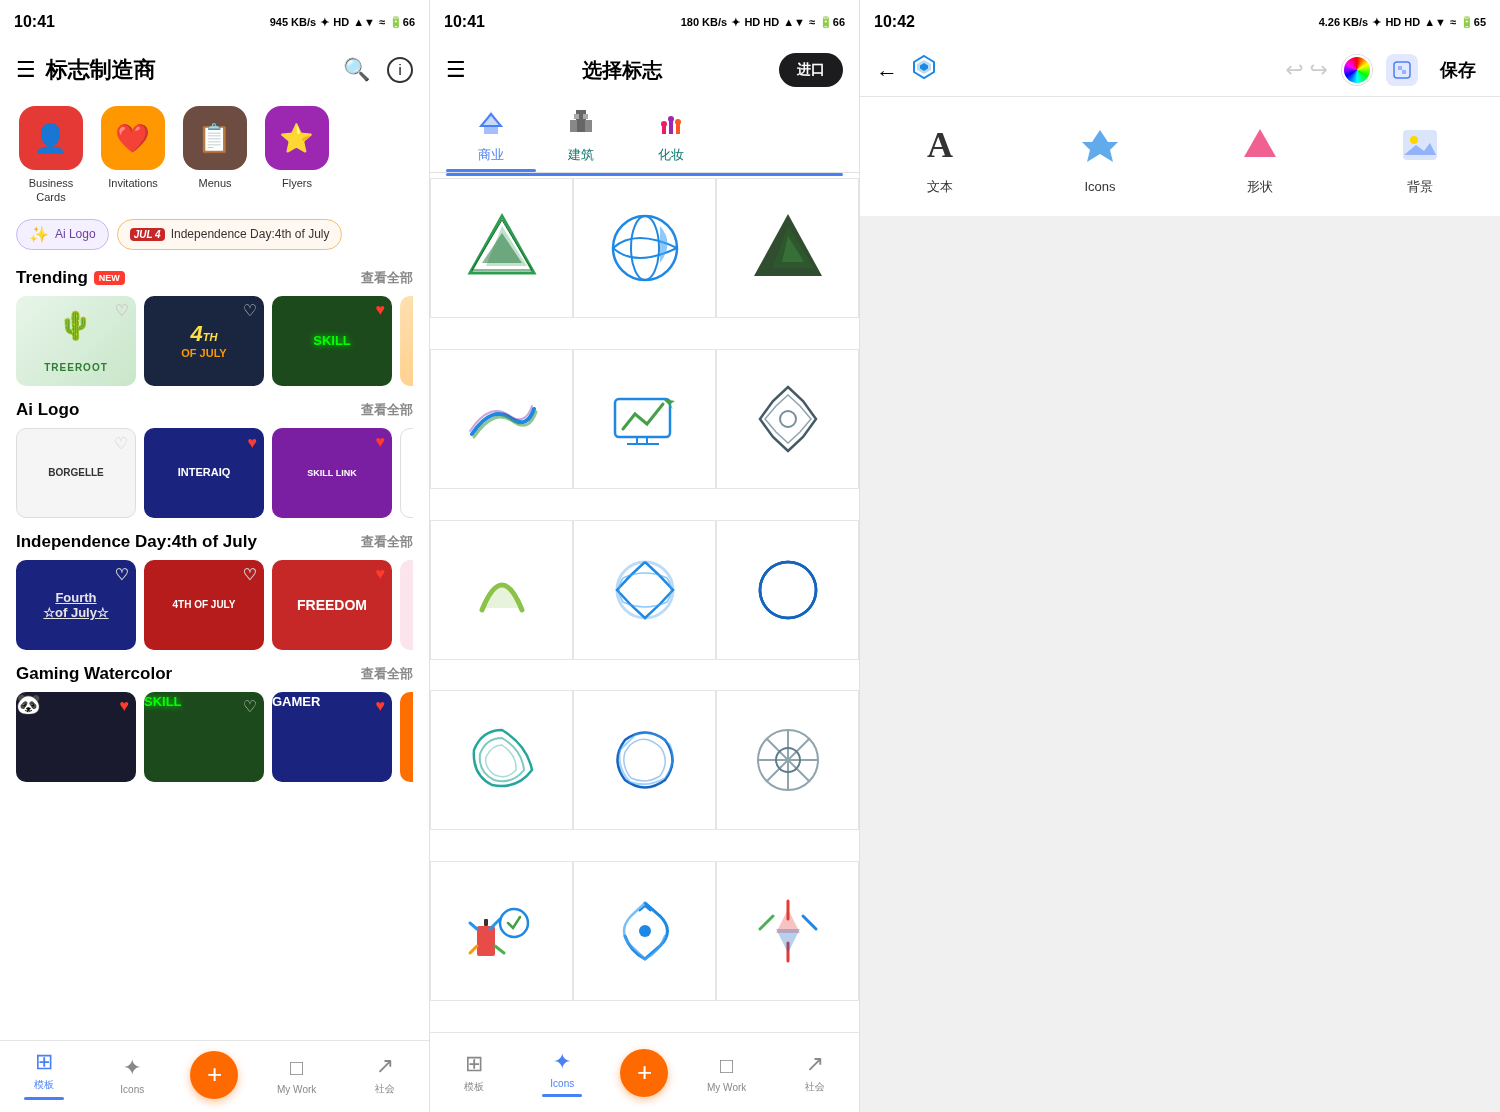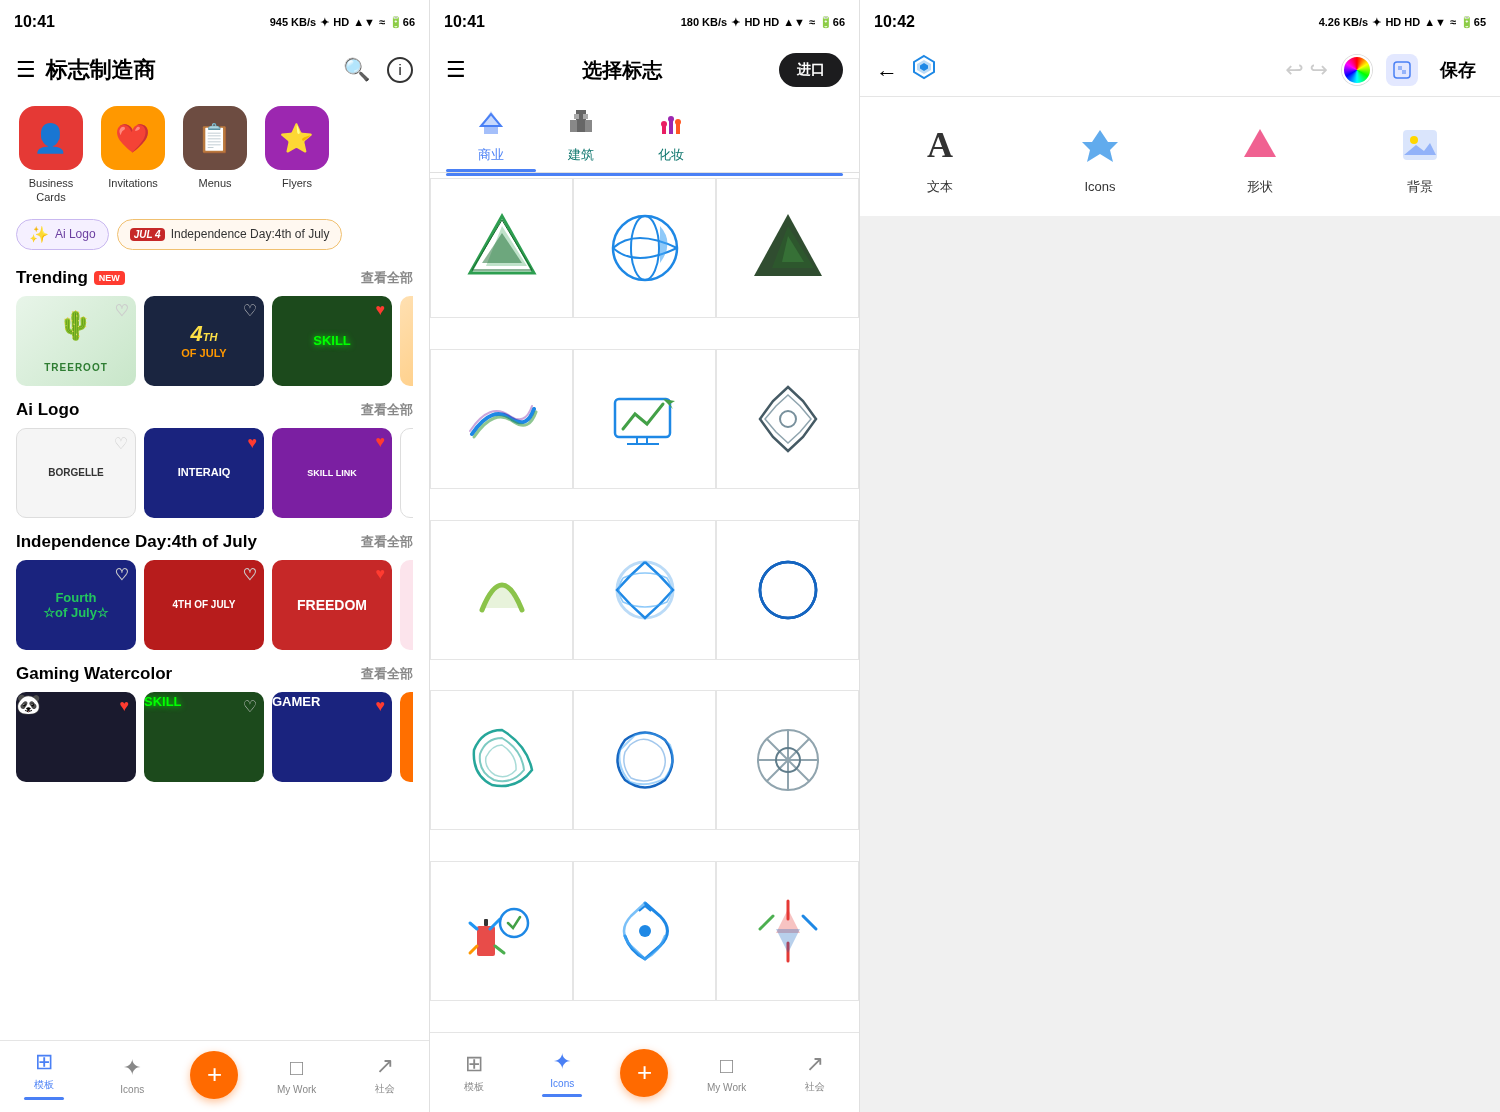--- a/index.html
+++ b/index.html
@@ -596,21 +596,21 @@
     <div class="section">
       <div class="section-header">
         <div class="section-title">
           <span>Independence Day:4th of July</span>
         </div>
         <span class="section-viewall">查看全部</span>
       </div>
       <div class="cards-row">
         <div class="card-thumb card-fourth">
           <span class="card-thumb-heart">♡</span>
-          <span style="font-size:13px;font-weight:900;color:#22c55e;">Fourth<br>☆of July☆</span>
+          <span style="font-size:13px;font-weight:900;color:#e5e5e5;text-decoration:underline;">Fourth<br>☆of July☆</span>
         </div>
         <div class="card-thumb card-4thofjuly">
           <span class="card-thumb-heart">♡</span>
           <span>4TH OF JULY</span>
         </div>
         <div class="card-thumb card-freedom">
           <span class="card-thumb-heart filled">♥</span>
           <span>FREEDOM</span>
         </div>
         <div class="card-thumb" style="background:#fce4ec;width:40px;"></div>

